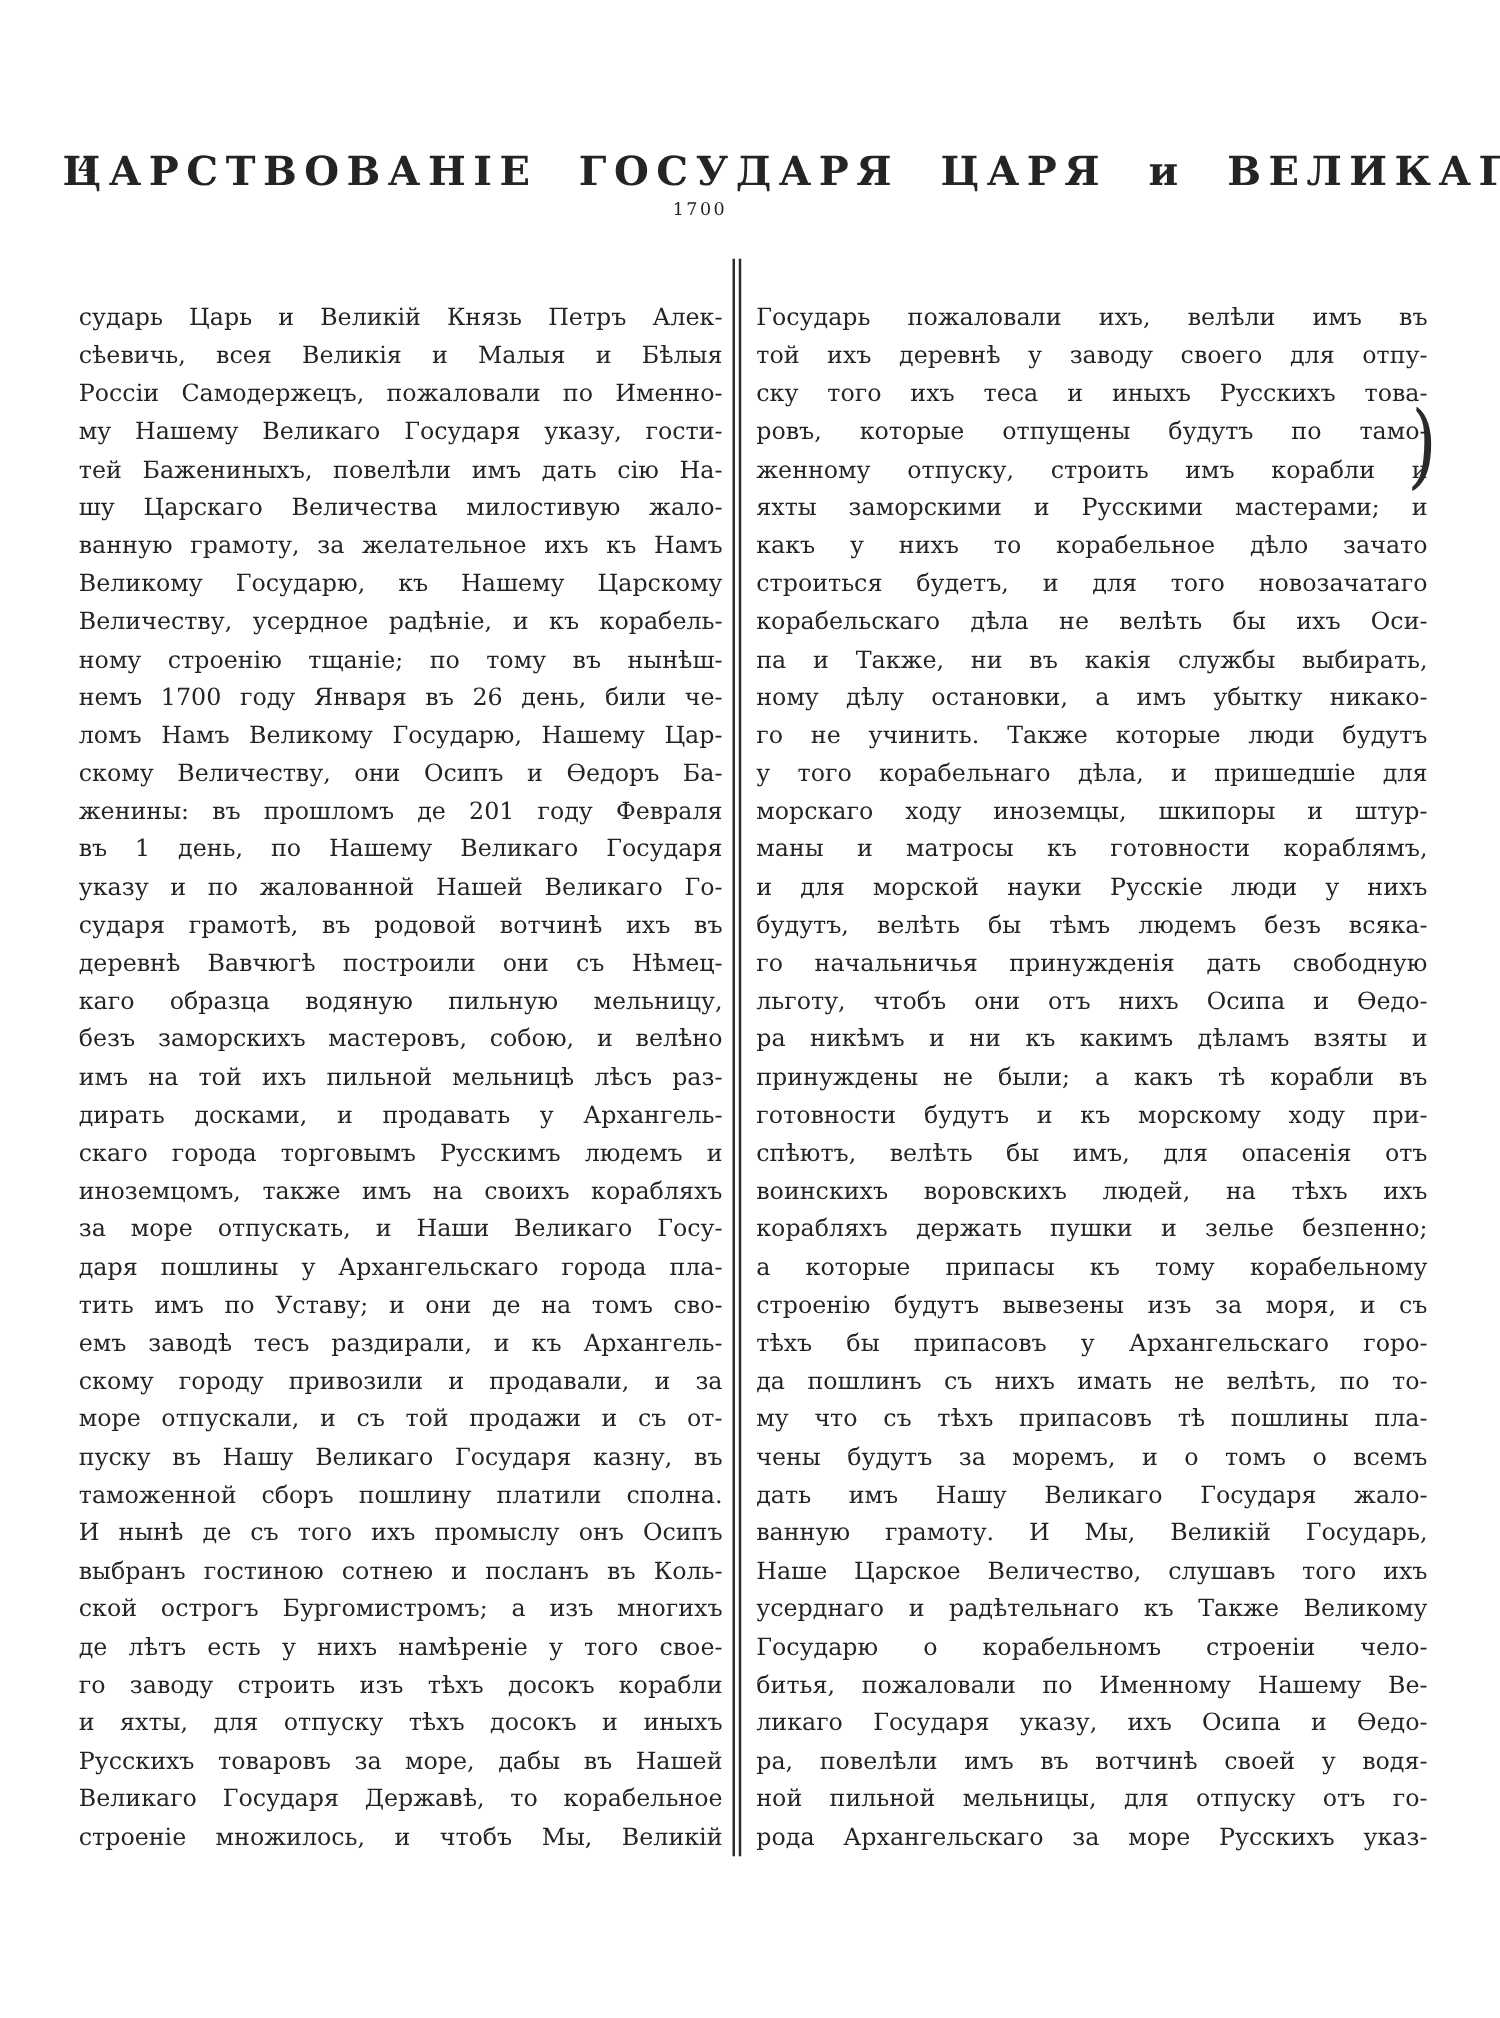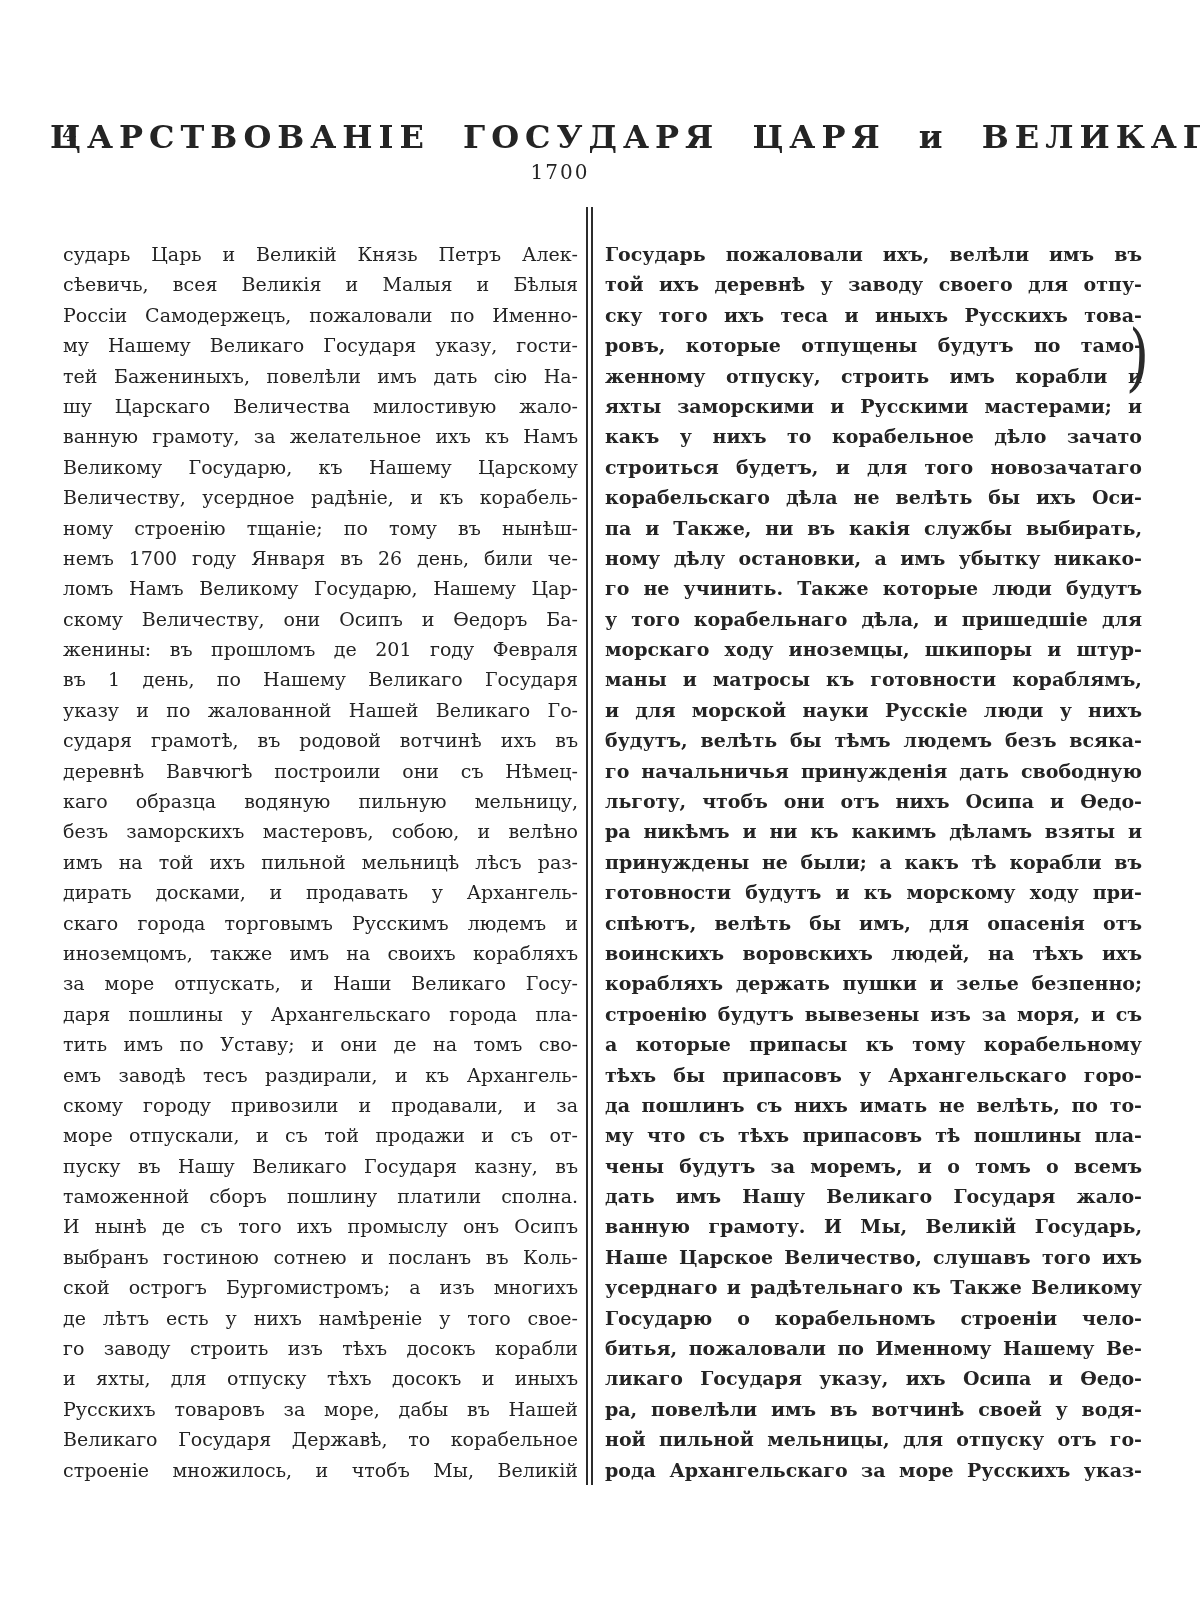--- a/index.html
+++ b/index.html
@@ -30,33 +30,33 @@
     letter-spacing: 6px;
     word-spacing: 16px;
     white-space: nowrap;
   }
   .header-year {
     position: absolute;
     top: 160px;
     left: 50px;
     right: 130px;
     text-align: center;
-    font-size: 20px;
+    font-size: 14px;
     letter-spacing: 2px;
   }
   .text-area {
     position: absolute;
     top: 197px;
     left: 63px;
     display: flex;
     align-items: flex-end;
   }
   .col { box-sizing: border-box; }
   .col-left  { width: 515px; }
-  .col-right { width: 537px; margin-left: 12px; font-weight: bold; }
+  .col-right { width: 537px; margin-left: 12px; }
   .divider {
     box-sizing: border-box;
     width: 7px;
     height: 1278px;
     margin-left: 8px;
     margin-top: 10px;
     border-left: 2px solid #2c2c2c;
     border-right: 2px solid #2c2c2c;
   }
   .line {
@@ -157,22 +157,22 @@
         <div class="line">и для морской науки Русскіе люди у нихъ</div>
         <div class="line">будутъ, велѣть бы тѣмъ людемъ безъ всяка-</div>
         <div class="line">го начальничья принужденія дать свободную</div>
         <div class="line">льготу, чтобъ они отъ нихъ Осипа и Ѳедо-</div>
         <div class="line">ра никѣмъ и ни къ какимъ дѣламъ взяты и</div>
         <div class="line">принуждены не были; а какъ тѣ корабли въ</div>
         <div class="line">готовности будутъ и къ морскому ходу при-</div>
         <div class="line">спѣютъ, велѣть бы имъ, для опасенія отъ</div>
         <div class="line">воинскихъ воровскихъ людей, на тѣхъ ихъ</div>
         <div class="line">корабляхъ держать пушки и зелье безпенно;</div>
+        <div class="line">а которые припасы къ тому корабельному</div>
         <div class="line">строенію будутъ вывезены изъ за моря, и съ</div>
-        <div class="line">а которые припасы къ тому корабельному</div>
         <div class="line">тѣхъ бы припасовъ у Архангельскаго горо-</div>
         <div class="line">да пошлинъ съ нихъ имать не велѣть, по то-</div>
         <div class="line">му что съ тѣхъ припасовъ тѣ пошлины пла-</div>
         <div class="line">чены будутъ за моремъ, и о томъ о всемъ</div>
         <div class="line">дать имъ Нашу Великаго Государя жало-</div>
         <div class="line">ванную грамоту. И Мы, Великій Государь,</div>
         <div class="line">Наше Царское Величество, слушавъ того ихъ</div>
         <div class="line">усерднаго и радѣтельнаго къ Также Великому</div>
         <div class="line">Государю о корабельномъ строеніи чело-</div>
         <div class="line">битья, пожаловали по Именному Нашему Ве-</div>

